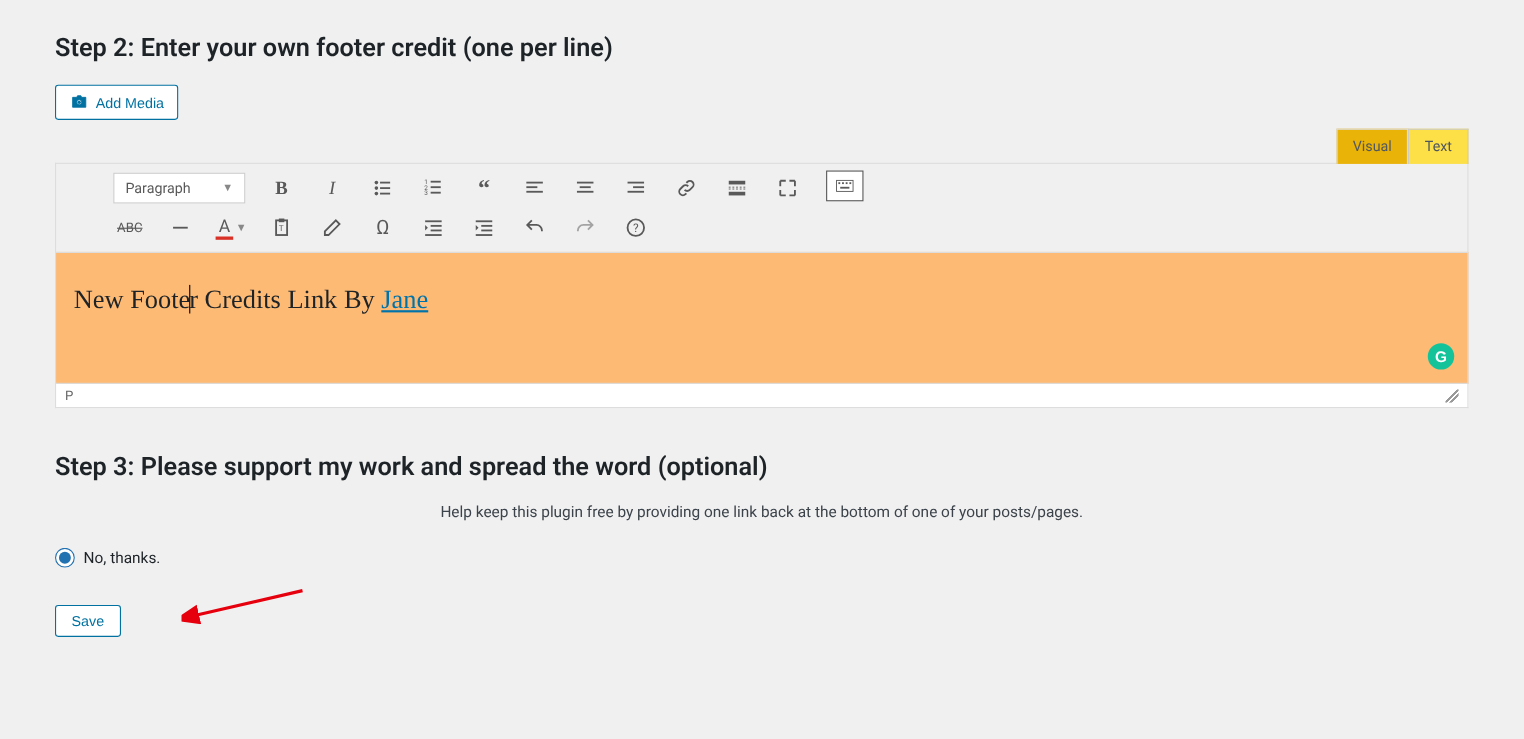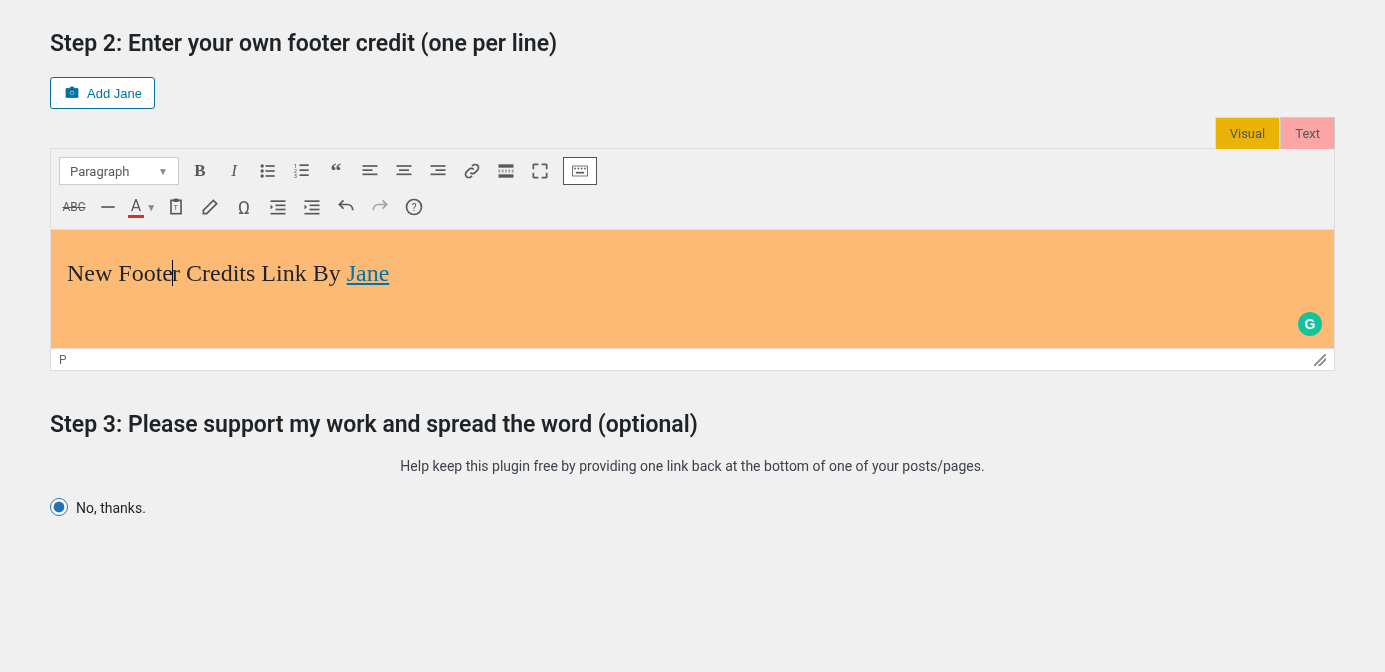--- a/index.html
+++ b/index.html
@@ -1,25 +1,25 @@
 <!DOCTYPE html>
 <html><head>
 <meta charset="utf-8">
 <style>
 * { box-sizing: border-box; margin: 0; padding: 0; }
 body { font-family: -apple-system, BlinkMacSystemFont, "Segoe UI", Roboto, sans-serif; background: #f0f0f1; color: #1d2327; padding: 30px 50px; font-size: 13px; }
 h2 { font-size: 23px; font-weight: 600; margin-bottom: 20px; color: #1d2327; }
 .add-media-btn { display: inline-flex; align-items: center; gap: 6px; background: #fff; border: 1px solid #0071a1; color: #0071a1; padding: 6px 12px; border-radius: 3px; cursor: pointer; font-size: 13px; margin-bottom: 8px; }
 .add-media-btn svg { width: 18px; height: 18px; }
 .tabs-row { display: flex; justify-content: flex-end; margin-bottom: -1px; }
-.tab { padding: 8px 14px; background: #fca5a5; border: 1px solid #ccc; border-bottom: none; color: #50575e; cursor: pointer; font-size: 13px; }
+.tab { padding: 8px 14px; background: #fde047; border: 1px solid #ccc; border-bottom: none; color: #50575e; cursor: pointer; font-size: 13px; }
 .tab.active { background: #eab308; border-color: #ddd; }
 .editor-wrap { position: relative; }
 .toolbar-outer { background: #f0f0f0; border: 1px solid #ddd; border-bottom: none; padding: 4px 6px; }
-.toolbar-row { display: flex; align-items: center; gap: 0; padding: 2px 0; }
+.toolbar-row { display: flex; align-items: flex-start; gap: 12px; padding: 2px 0; margin-left: 44px; }
 .format-select { display: inline-flex; align-items: center; background: #fff; border: 1px solid #ccc; padding: 4px 10px; margin: 2px 4px 2px 2px; font-size: 13px; color: #595959; cursor: pointer; height: 28px; min-width: 120px; justify-content: space-between; }
 .format-select .caret { margin-left: 8px; color: #888; font-size: 10px; }
 .tb-btn { display: inline-flex; align-items: center; justify-content: center; width: 34px; height: 32px; cursor: pointer; color: #595959; font-size: 18px; border: 1px solid transparent; }
 .tb-btn svg { width: 20px; height: 20px; fill: currentColor; }
 .tb-btn.boxed { border: 1px solid #555; background: #fff; width: 34px; height: 28px; margin-left: 6px; }
 .color-btn { display: inline-flex; align-items: center; gap: 2px; padding: 0 4px; }
 .color-btn .letter { font-size: 16px; font-weight: 400; border-bottom: 3px solid #d93025; padding: 0 3px; }
 .editor-area { background: #fdba74; border: 1px solid #ddd; padding: 30px 16px 40px; position: relative; min-height: 120px; }
 .editor-text { font-family: Georgia, "Times New Roman", serif; font-size: 24px; color: #1d2327; position: relative; }
 .editor-text a { color: #0073aa; text-decoration: underline; }
@@ -40,21 +40,21 @@
 
 
 
 <h2>Step 2: Enter your own footer credit (one per line)</h2>
 
 <button class="add-media-btn">
   <svg viewBox="0 0 24 24">
       <path fill="#0071a1" d="M4 6h5l1-2h4l1 2h5v12H4z M9 12a3 3 0 106 0 3 3 0 00-6 0z" stroke="#0071a1" stroke-width="1"></path>
       <circle cx="12" cy="12" r="2" fill="#0071a1"></circle>
     </svg>
-  <span>Add Jane</span>
+  <span>Add Media</span>
 </button>
 
 <div class="editor-wrap">
 
   <div class="tabs-row">
     <div class="tab active">Visual</div>
     <div class="tab">Text</div>
   </div>
 
   <div class="toolbar-outer">
@@ -216,16 +216,27 @@
 
 <div class="section3">
   <h2>Step 3: Please support my work and spread the word (optional)</h2>
   <p class="help-text" style="margin-top:20px">Help keep this plugin free by providing one link back at the bottom of one of your posts/pages.</p>
 
   <label class="radio-row">
     <input type="radio" name="support" checked="" style="">
     <span>No, thanks.</span>
   </label>
 
+  <div class="save-row">
+    <button class="save-btn">Save</button>
+    <svg class="arrow-annotation" width="120" height="50" viewBox="0 0 120 50">
+      <defs>
+          <marker id="ah" markerWidth="10" markerHeight="10" refX="2" refY="3" orient="auto">
+            <path d="M0,0 L0,6 L8,3 z" fill="#e6000e"></path>
+          </marker>
+        </defs>
+      <line x1="110" y1="15" x2="10" y2="38" stroke="#e6000e" stroke-width="3" marker-end="url(#ah)"></line>
+    </svg>
+  </div>
 </div>
 
 
 
 
 </body></html>

